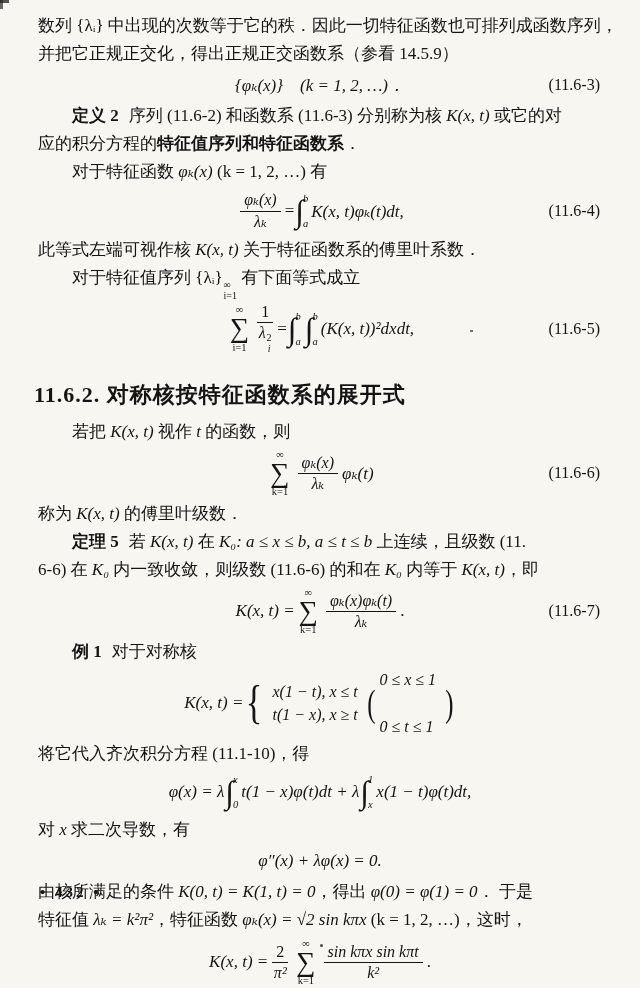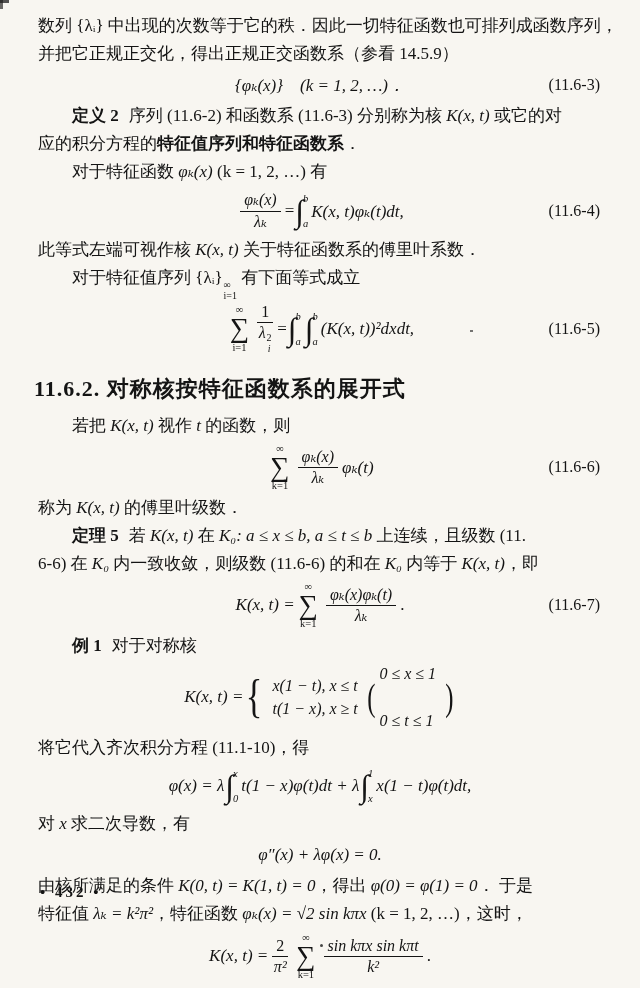--- a/index.html
+++ b/index.html
@@ -17,21 +17,21 @@
     padding:12px 38px 0 38px;
     position:relative;
   }
   .line{font-size:17px;line-height:28px;white-space:nowrap;}
   .indent{padding-left:2em;}
   .m{font-style:italic;}
   .b{font-weight:bold;}
   .lbl{font-weight:bold;margin-right:10px;}
   .h2{
     font-size:22px;font-weight:bold;
-    line-height:30px;margin:20px 0 8px -4px;
+    line-height:30px;margin:26px 0 8px -4px;
     letter-spacing:1px;white-space:nowrap;
   }
   
   .eq{
     position:relative;
     display:flex;justify-content:center;align-items:center;
     font-size:17px;margin:2px 0;min-height:30px;white-space:nowrap;
   }
   .eq .tag{
     position:absolute;right:2px;top:50%;transform:translateY(-50%);

